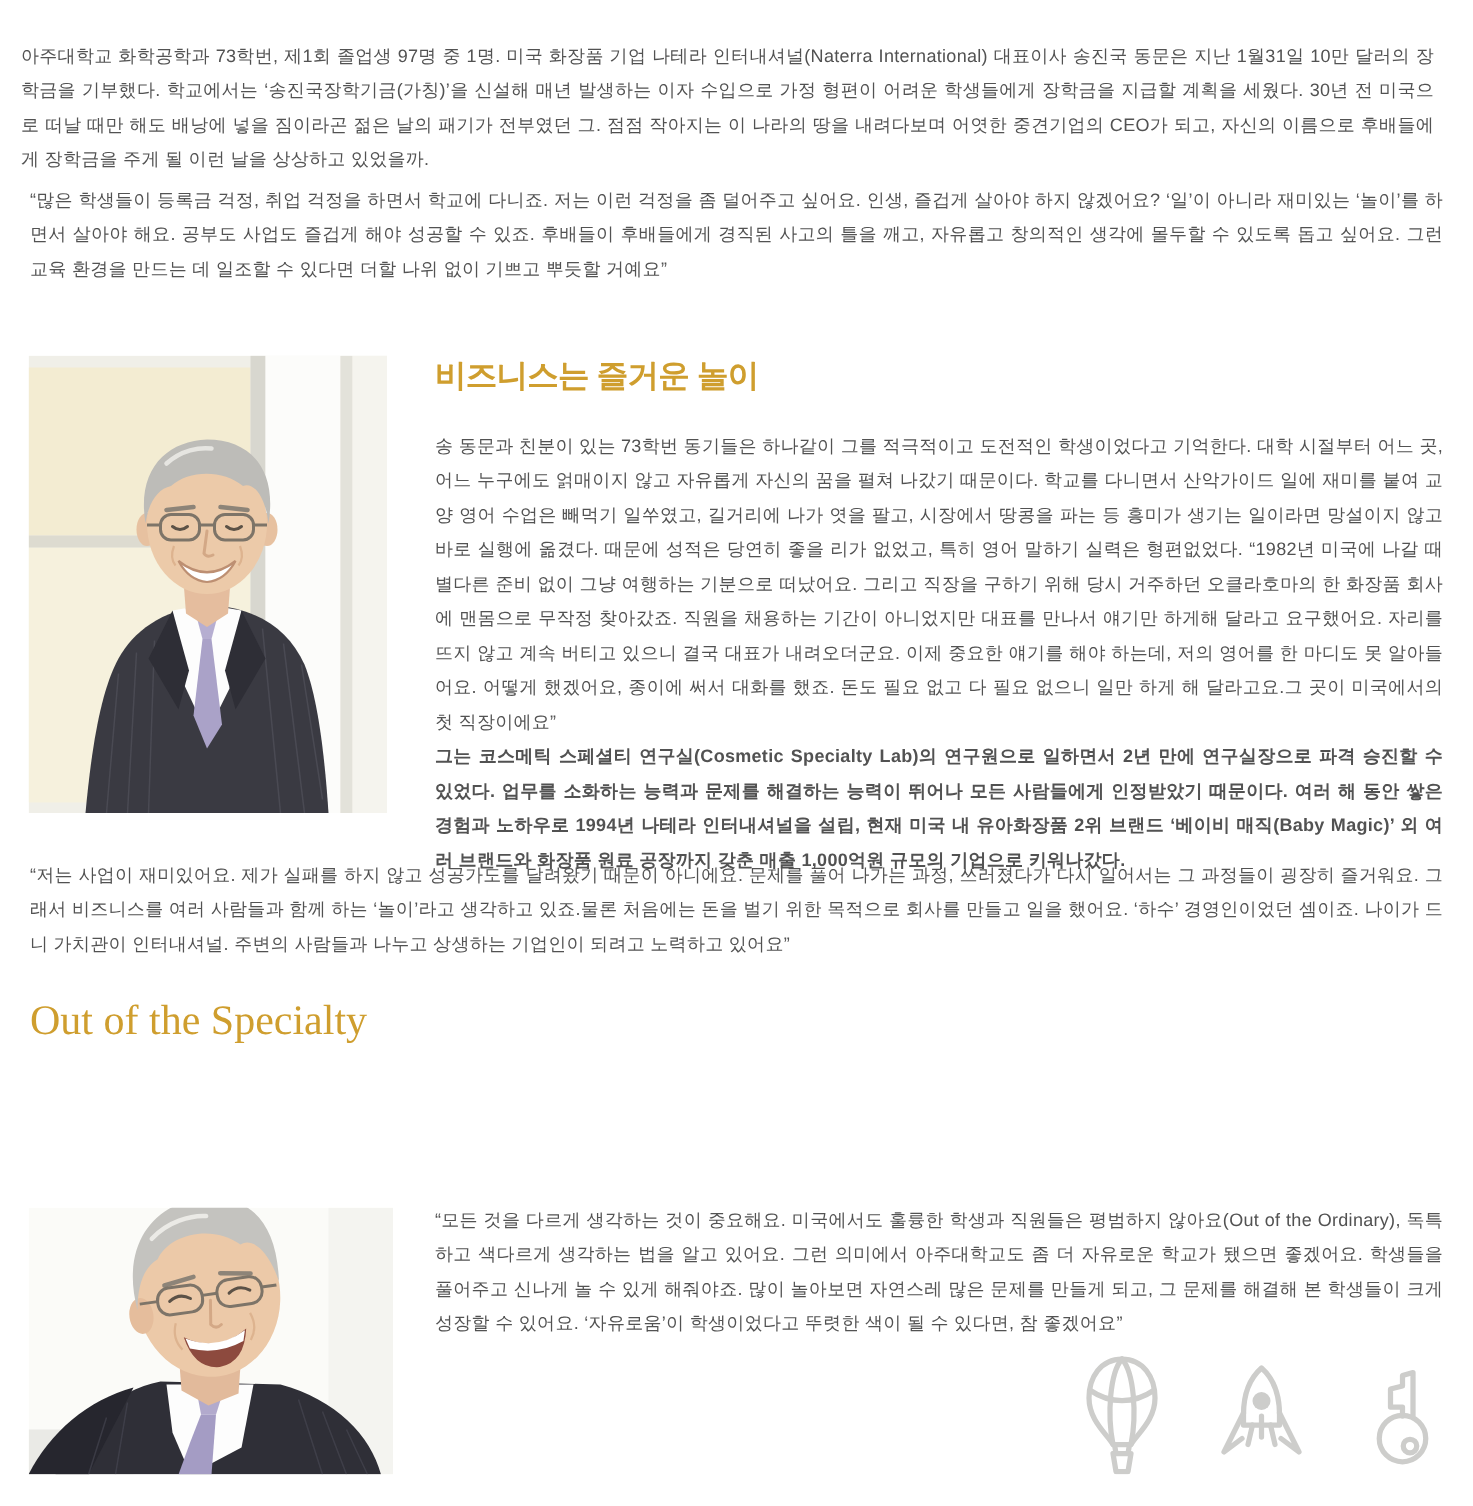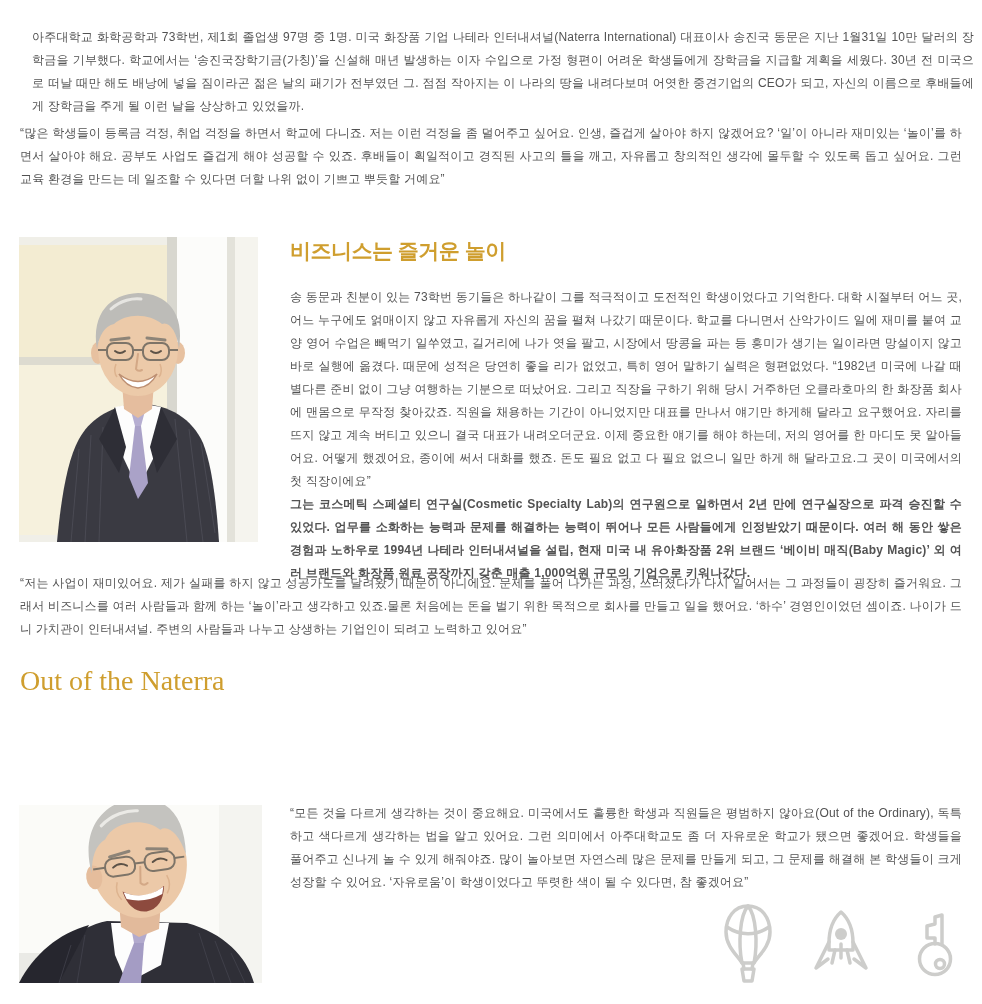--- a/index.html
+++ b/index.html
@@ -5,21 +5,21 @@
   html,body{margin:0;padding:0;background:#ffffff;}
   .page{
     position:relative;width:982px;height:1004px;background:#ffffff;
     font-family:"Liberation Sans","DejaVu Sans",sans-serif;
     color:var(--body-text,#525252);overflow:hidden;
   }
   .body{
     position:absolute;margin:0;font-size:12px;line-height:23px;
     text-align:justify;letter-spacing:0.2px;word-break:break-word;
   }
-  .intro{left:32px;top:26px;width:942px;}
+  .intro{left:14px;top:26px;width:942px;}
   .quote-intro{left:20px;top:122px;width:942px;}
   .para-a{left:290px;top:286px;width:672px;}
   .para-b{left:290px;top:493px;width:672px;font-weight:bold;}
   .quote-business{left:20px;top:572px;width:942px;}
   .para-c{left:20px;top:716px;width:942px;}
   .quote-closing{left:290px;top:802px;width:672px;}
   .heading-ko{
     position:absolute;left:290px;top:240px;margin:0;line-height:1;
     font-size:21px;font-weight:bold;letter-spacing:-0.5px;
     color:var(--heading-gold,#cf9e2e);
@@ -38,21 +38,21 @@
   .icn-rocket{left:812px;top:910px;width:58px;height:68px;}
   .icn-key{left:914px;top:910px;width:42px;height:68px;}
 </style>
 </head>
 <body>
 
 <div class="page">
 
   <p class="body intro">아주대학교 화학공학과 73학번, 제1회 졸업생 97명 중 1명. 미국 화장품 기업 나테라 인터내셔널(Naterra International) 대표이사 송진국 동문은 지난 1월31일 10만 달러의 장학금을 기부했다. 학교에서는 ‘송진국장학기금(가칭)’을 신설해 매년 발생하는 이자 수입으로 가정 형편이 어려운 학생들에게 장학금을 지급할 계획을 세웠다. 30년 전 미국으로 떠날 때만 해도 배낭에 넣을 짐이라곤 젊은 날의 패기가 전부였던 그. 점점 작아지는 이 나라의 땅을 내려다보며 어엿한 중견기업의 CEO가 되고, 자신의 이름으로 후배들에게 장학금을 주게 될 이런 날을 상상하고 있었을까.</p>
 
-  <p class="body quote-intro">“많은 학생들이 등록금 걱정, 취업 걱정을 하면서 학교에 다니죠. 저는 이런 걱정을 좀 덜어주고 싶어요. 인생, 즐겁게 살아야 하지 않겠어요? ‘일’이 아니라 재미있는 ‘놀이’를 하면서 살아야 해요. 공부도 사업도 즐겁게 해야 성공할 수 있죠. 후배들이 획일적이고 경직된 사고의 틀을 깨고, 자유롭고 창의적인 생각에 몰두할 수 있도록 돕고 싶어요. 그런 교육 환경을 만드는 데 일조할 수 있다면 더할 나위 없이 기쁘고 뿌듯할 거예요”</p>
+  <p class="body quote-intro">“많은 학생들이 등록금 걱정, 취업 걱정을 하면서 학교에 다니죠. 저는 이런 걱정을 좀 덜어주고 싶어요. 인생, 즐겁게 살아야 하지 않겠어요? ‘일’이 아니라 재미있는 ‘놀이’를 하면서 살아야 해요. 공부도 사업도 즐겁게 해야 성공할 수 있죠. 후배들이 후배들에게 경직된 사고의 틀을 깨고, 자유롭고 창의적인 생각에 몰두할 수 있도록 돕고 싶어요. 그런 교육 환경을 만드는 데 일조할 수 있다면 더할 나위 없이 기쁘고 뿌듯할 거예요”</p>
 
   <div class="photo photo-1">
     <svg width="239" height="305" viewBox="0 0 239 305">
       <rect width="239" height="305" fill="#f0efe8"></rect>
       <rect x="0" y="8" width="148" height="112" fill="#f3ecd2"></rect>
       <rect x="0" y="128" width="148" height="170" fill="#f6f1dd"></rect>
       <rect x="0" y="120" width="148" height="8" fill="#dddbd0"></rect>
       <rect x="148" y="0" width="10" height="305" fill="#d8d7cf"></rect>
       <rect x="158" y="0" width="50" height="305" fill="#fcfcfa"></rect>
       <rect x="208" y="0" width="8" height="305" fill="#e3e2da"></rect>
@@ -108,21 +108,21 @@
   </div>
 
   <h2 class="heading-ko">비즈니스는 즐거운 놀이</h2>
 
   <p class="body para-a">송 동문과 친분이 있는 73학번 동기들은 하나같이 그를 적극적이고 도전적인 학생이었다고 기억한다. 대학 시절부터 어느 곳, 어느 누구에도 얽매이지 않고 자유롭게 자신의 꿈을 펼쳐 나갔기 때문이다. 학교를 다니면서 산악가이드 일에 재미를 붙여 교양 영어 수업은 빼먹기 일쑤였고, 길거리에 나가 엿을 팔고, 시장에서 땅콩을 파는 등 흥미가 생기는 일이라면 망설이지 않고 바로 실행에 옮겼다. 때문에 성적은 당연히 좋을 리가 없었고, 특히 영어 말하기 실력은 형편없었다. “1982년 미국에 나갈 때 별다른 준비 없이 그냥 여행하는 기분으로 떠났어요. 그리고 직장을 구하기 위해 당시 거주하던 오클라호마의 한 화장품 회사에 맨몸으로 무작정 찾아갔죠. 직원을 채용하는 기간이 아니었지만 대표를 만나서 얘기만 하게해 달라고 요구했어요. 자리를 뜨지 않고 계속 버티고 있으니 결국 대표가 내려오더군요. 이제 중요한 얘기를 해야 하는데, 저의 영어를 한 마디도 못 알아들어요. 어떻게 했겠어요, 종이에 써서 대화를 했죠. 돈도 필요 없고 다 필요 없으니 일만 하게 해 달라고요.그 곳이 미국에서의 첫 직장이에요”</p>
 
   <p class="body para-b">그는 코스메틱 스페셜티 연구실(Cosmetic Specialty Lab)의 연구원으로 일하면서 2년 만에 연구실장으로 파격 승진할 수 있었다. 업무를 소화하는 능력과 문제를 해결하는 능력이 뛰어나 모든 사람들에게 인정받았기 때문이다. 여러 해 동안 쌓은 경험과 노하우로 1994년 나테라 인터내셔널을 설립, 현재 미국 내 유아화장품 2위 브랜드 ‘베이비 매직(Baby Magic)’ 외 여러 브랜드와 화장품 원료 공장까지 갖춘 매출 1,000억원 규모의 기업으로 키워나갔다.</p>
 
   <p class="body quote-business">“저는 사업이 재미있어요. 제가 실패를 하지 않고 성공가도를 달려왔기 때문이 아니에요. 문제를 풀어 나가는 과정, 쓰러졌다가 다시 일어서는 그 과정들이 굉장히 즐거워요. 그래서 비즈니스를 여러 사람들과 함께 하는 ‘놀이’라고 생각하고 있죠.물론 처음에는 돈을 벌기 위한 목적으로 회사를 만들고 일을 했어요. ‘하수’ 경영인이었던 셈이죠. 나이가 드니 가치관이 인터내셔널. 주변의 사람들과 나누고 상생하는 기업인이 되려고 노력하고 있어요”</p>
 
-  <h2 class="heading-en">Out of the Naterra</h2>
+  <h2 class="heading-en">Out of the Specialty</h2>
 
 
   <div class="photo photo-2">
     <svg width="243" height="178" viewBox="0 0 243 178">
       <rect width="243" height="178" fill="#fbfbf8"></rect>
       <rect x="0" y="148" width="70" height="30" fill="#eaeae6"></rect>
       <rect x="200" y="0" width="43" height="178" fill="#f4f4f0"></rect>
 
       <path d="M0,178 L18,178 C30,146 58,122 88,116 L168,118 C205,128 228,152 235,178 Z" fill="#2f2f37"></path>
       <path d="M0,178 C14,150 40,128 70,120 L40,178 Z" fill="#26262e"></path>

